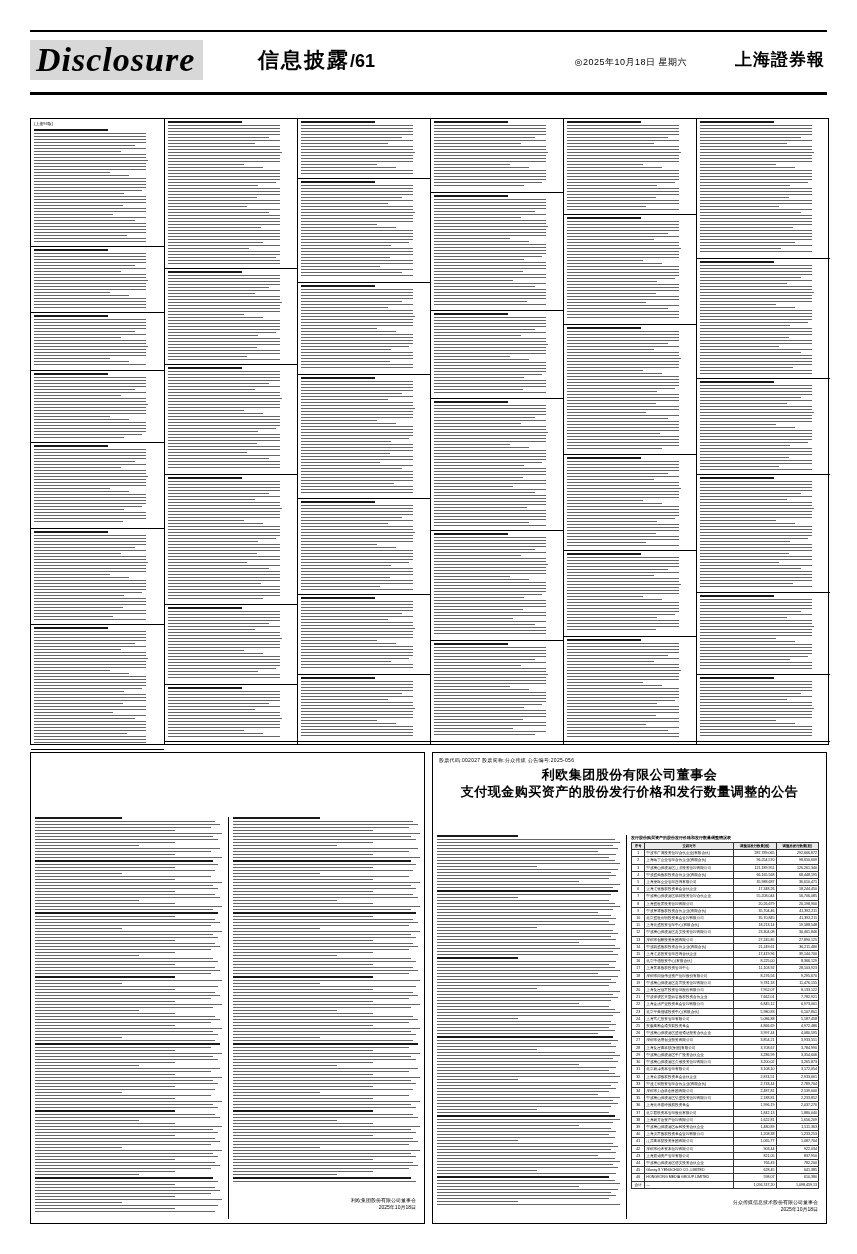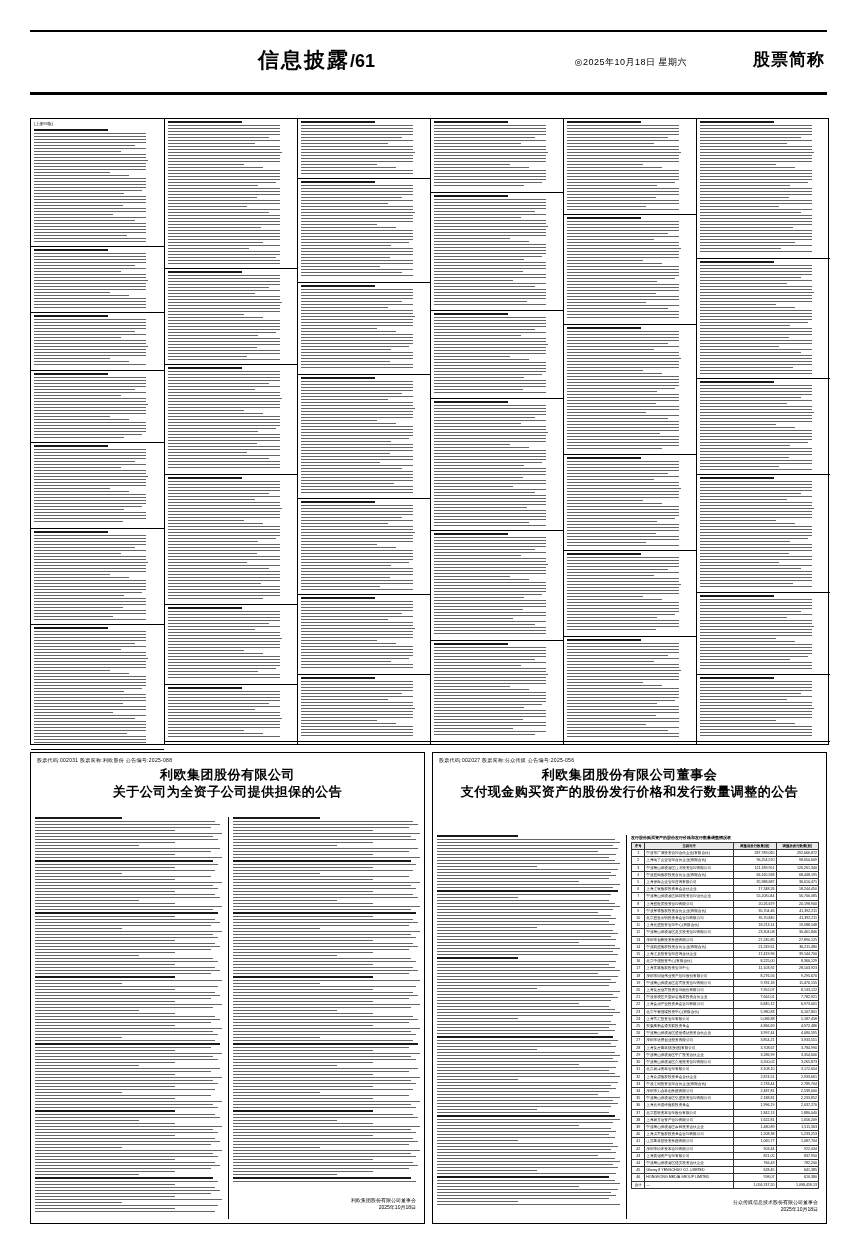--- a/index.html
+++ b/index.html
@@ -57,25 +57,26 @@
   .ftable td.c{text-align:center;}
   .tbl-title{font-size:4px;font-weight:bold;margin-bottom:2px;}
 </style>
 </head>
 <body>
 
 <div class="page">
 
   <div class="mast-rule-top"></div>
   <div class="masthead">
+    <div class="disclosure">Disclosure</div>
     <div class="mast-cn">
       <span>信息披露</span><span class="num">/61</span>
     </div>
     <div class="mast-date">◎2025年10月18日 星期六</div>
-    <div class="mast-paper">股票简称</div>
+    <div class="mast-paper">上海證券報</div>
   </div>
   <div class="mast-rule-bottom"></div>
 
   <div class="grid">
     <div style="position:absolute;left:3px;top:2px;font-size:4px;">(上接93版)</div>
     <div id="grid-cols">
         <div class="gcol" style="left: 0px; width: 132.8px; border-left: none;">
           <div class="gcell" style="left: 0px; right: 0px; top: 8px; height: 120px;">
             <div class="lines" style="padding: 2px 3px; box-sizing: border-box;">
               <div class="ln h" style="width:58%"></div>
@@ -1394,25 +1395,20 @@
               <div class="ln" style="width:88%"></div>
               <div class="ln" style="width:88%"></div>
               <div class="ln" style="width:88%"></div>
             </div>
           </div>
         </div>
       </div>
   </div>
 
   <div class="panel" style="left:30px;top:752px;width:395px;height:472px;">
-    <div class="panel-head">
-      <div class="code-line">股票代码:002031    股票简称:利欧股份    公告编号:2025-088</div>
-      <div class="panel-title">利欧集团股份有限公司</div>
-      <div class="panel-title t2">关于公司为全资子公司提供担保的公告</div>
-    </div>
     <div class="panel-body" id="left-body" style="position:absolute;left:4px;right:4px;top:64px;bottom:4px;">
         <div class="lines" style="position: absolute; left: 0px; top: 0px; width: 189px; bottom: 0px;">
           <div class="ln h" style="width:46%"></div>
           <div class="ln" style="width:95%"></div>
           <div class="ln" style="width:98%"></div>
           <div class="ln" style="width:93%"></div>
           <div class="ln" style="width:74%"></div>
           <div class="ln" style="width:99%"></div>
           <div class="ln" style="width:94%"></div>
           <div class="ln" style="width:97%"></div>

